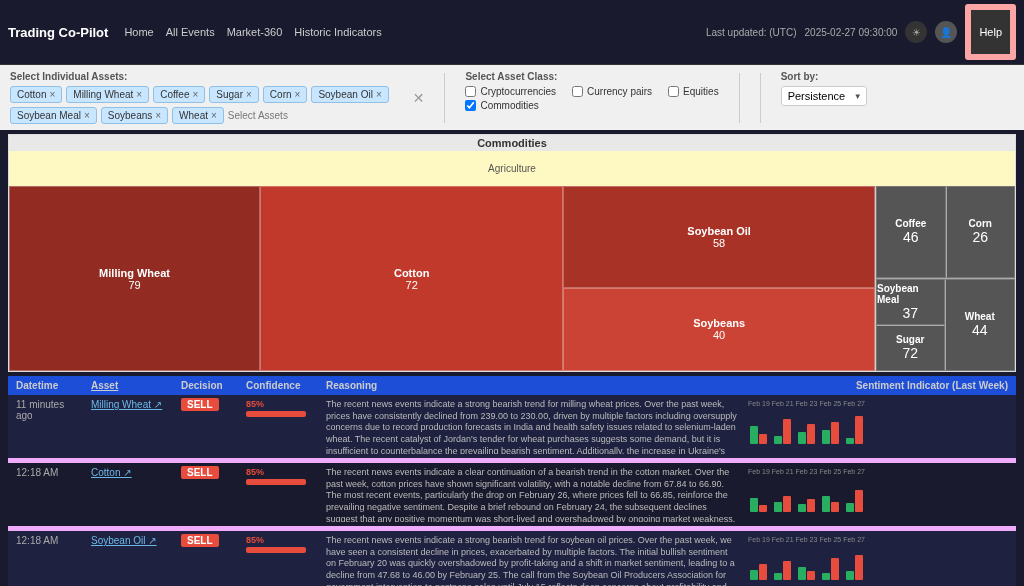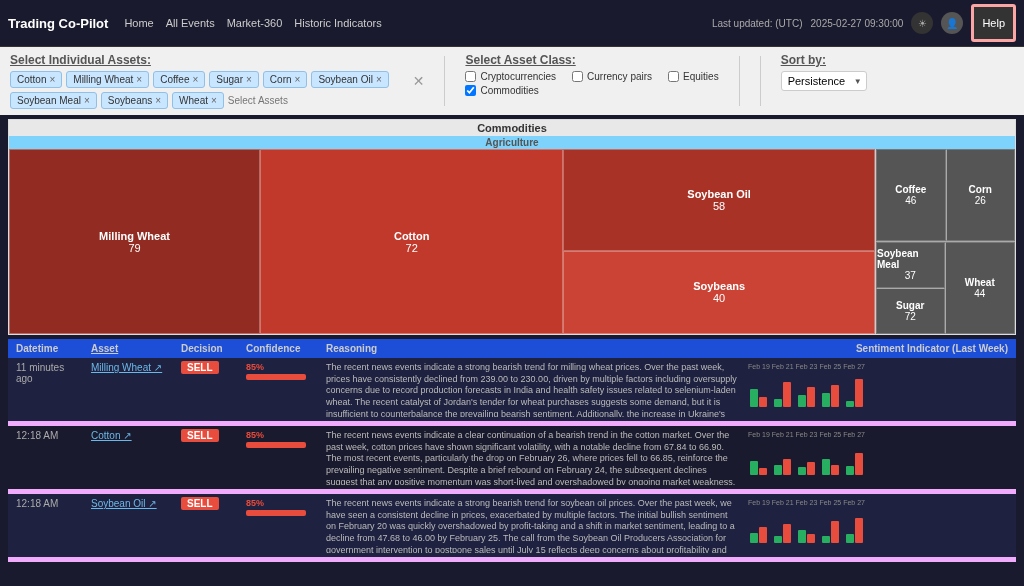--- a/index.html
+++ b/index.html
@@ -5,28 +5,28 @@
     * { margin: 0; padding: 0; box-sizing: border-box; }
     body { font-family: Arial, sans-serif; background: #1a1a2e; color: #fff; font-size: 12px; width: 1024px; height: 586px; overflow: hidden; }
 
     
     .topnav { background: #1a1a2e; display: flex; align-items: center; justify-content: space-between; padding: 4px 8px; border-bottom: 1px solid #333; }
     .topnav-left { display: flex; align-items: center; gap: 16px; }
     .brand { color: #fff; font-weight: bold; font-size: 13px; }
     .nav-links { display: flex; gap: 12px; }
     .nav-link { color: #ccc; font-size: 11px; cursor: pointer; text-decoration: none; }
     .topnav-right { display: flex; align-items: center; gap: 8px; font-size: 10px; color: #aaa; }
-    .help-btn { background: #333; border: 3px solid #fca5a5; color: #fff; padding: 10px 8px; border-radius: 3px; font-size: 11px; cursor: pointer; }
+    .help-btn { background: #333; border: 6px solid #fca5a5; color: #fff; padding: 16px 8px; border-radius: 3px; font-size: 11px; cursor: pointer; }
     .theme-toggle { background: #333; border-radius: 50%; width: 22px; height: 22px; display: flex; align-items: center; justify-content: center; cursor: pointer; }
     .user-avatar { background: #555; border-radius: 50%; width: 22px; height: 22px; display: flex; align-items: center; justify-content: center; cursor: pointer; }
 
     
     .controls { background: #f0f0f0; color: #333; padding: 6px 10px; display: flex; align-items: flex-start; gap: 20px; flex-wrap: wrap; }
     .control-group { display: flex; flex-direction: column; gap: 4px; }
-    .control-label { font-size: 12px; color: #555; font-weight: bold; text-decoration: underline; }
+    .control-label { font-size: 10px; color: #555; font-weight: bold; }
     .tags-row { display: flex; flex-wrap: wrap; gap: 4px; align-items: center; }
     .tag { background: #c8e6ff; border: 1px solid #90c0e8; color: #333; padding: 2px 6px; border-radius: 3px; font-size: 10px; display: flex; align-items: center; gap: 3px; }
     .tag .remove { cursor: pointer; color: #666; font-size: 10px; }
     .tag-input { border: none; background: transparent; font-size: 10px; color: #333; outline: none; min-width: 60px; }
     .clear-all { font-size: 14px; color: #999; cursor: pointer; align-self: center; margin-left: 4px; }
 
     .checkbox-group { display: flex; flex-direction: column; gap: 3px; }
     .checkbox-row { display: flex; align-items: center; gap: 4px; font-size: 10px; }
     .checkbox-row input[type=checkbox] { width: 11px; height: 11px; }
 
@@ -35,36 +35,36 @@
 
     .sort-select { background: #fff; border: 1px solid #ccc; padding: 3px 20px 3px 6px; font-size: 11px; border-radius: 3px; appearance: none; cursor: pointer; }
     .sort-wrapper { position: relative; }
     .sort-wrapper::after { content: '▼'; font-size: 8px; position: absolute; right: 5px; top: 50%; transform: translateY(-50%); pointer-events: none; color: #555; }
 
     .divider-v { width: 1px; background: #ccc; height: 50px; align-self: center; }
 
     
     .treemap-container { background: #fff; border: 1px solid #ddd; margin: 4px 8px; }
     .treemap-header { background: #e8e8e8; text-align: center; font-size: 11px; font-weight: bold; padding: 2px; color: #333; }
-    .treemap-subheader { background: #7dd3fc; text-align: center; font-size: 10px; padding: 1px; color: #555; font-weight: bold; }
+    .treemap-subheader { background: #fef9c3; text-align: center; font-size: 10px; padding: 12px; color: #555; }
     .treemap-body { display: flex; height: 185px; }
     .treemap-main { flex: 1; display: flex; }
     .treemap-side { width: 140px; display: flex; flex-direction: column; border-left: 1px solid #ccc; }
 
     
     .cell { display: flex; flex-direction: column; align-items: center; justify-content: center; border: 1px solid rgba(255,255,255,0.3); cursor: pointer; }
     .cell-label { font-size: 11px; font-weight: bold; color: #fff; }
     .cell-value { font-size: 11px; color: #fff; }
     .cell.red { background: #c0392b; }
     .cell.dark-red { background: #922b21; }
     .cell.medium-red { background: #a93226; }
     .cell.light-red { background: #cb4335; }
     .side-cell { flex: 1; display: flex; flex-direction: column; align-items: center; justify-content: center; border: 1px solid rgba(255,255,255,0.2); cursor: pointer; background: #555; }
     .side-cell-label { font-size: 10px; color: #fff; font-weight: bold; }
-    .side-cell-value { font-size: 10px; color: #fff; }
+    .side-cell-value { font-size: 14px; color: #fff; }
 
     
     .table-section { margin: 4px 8px; }
     .table-header-row { display: flex; background: #1d4ed8; padding: 4px 8px; gap: 10px; }
     .th { font-size: 10px; color: #ccc; font-weight: bold; }
     .th.datetime { width: 65px; }
     .th.asset { width: 80px; text-decoration: underline; }
     .th.decision { width: 55px; }
     .th.confidence { width: 70px; }
     .th.reasoning { flex: 1; }

